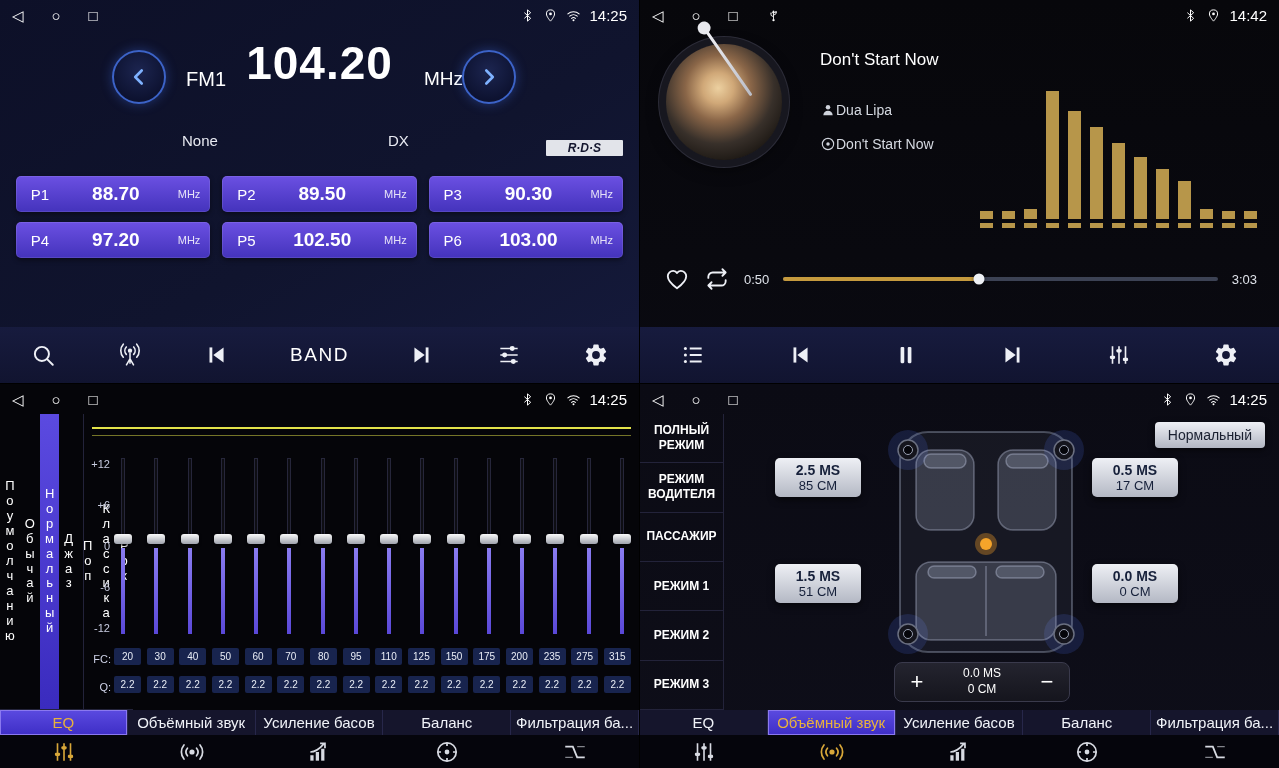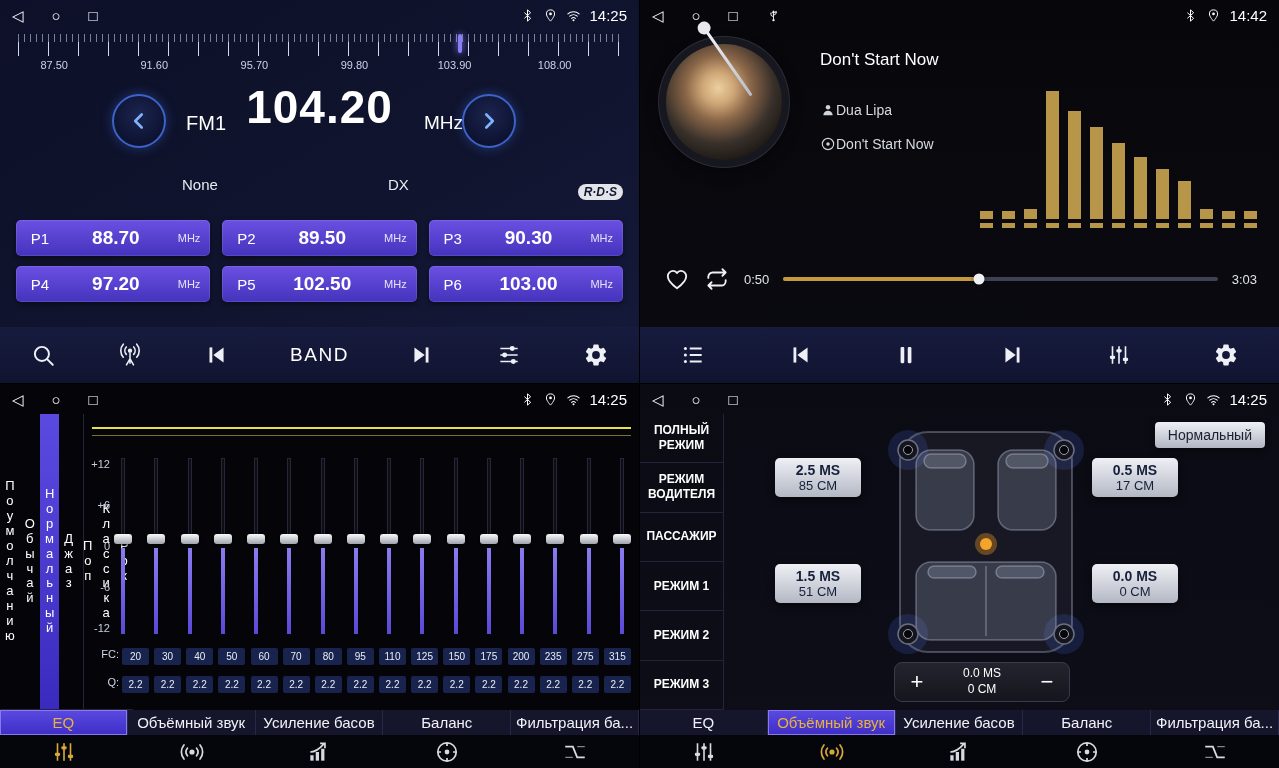--- a/index.html
+++ b/index.html
@@ -36,21 +36,21 @@
   .radio-main{position:relative;height:132px;margin-top:6px;color:#fff}
   .chev-btn{position:absolute;top:14px;width:54px;height:54px;border-radius:50%;border:2px solid #3c63c8;
     background:radial-gradient(circle at 50% 38%,#1c2550,#0d1230 72%);display:flex;align-items:center;justify-content:center;
     box-shadow:0 0 12px rgba(70,120,255,.35);cursor:pointer}
   .lab-fm{position:absolute;left:186px;top:32px;font-size:20px}
   .freq-big{position:absolute;left:50%;top:0;transform:translateX(-50%);font-size:46px;font-weight:bold;letter-spacing:1px}
   .lab-mhz{position:absolute;left:424px;top:32px;font-size:19px}
   .lab-none{position:absolute;left:182px;top:96px;font-size:15px;color:#e8eaf2}
   .lab-dx{position:absolute;left:388px;top:96px;font-size:15px;color:#e8eaf2}
   .rds-badge{position:absolute;right:16px;top:104px;background:#e2e4ea;color:#14162e;font-weight:bold;font-style:italic;
-    font-size:12px;padding:1px 6px;border-radius:8px}
+    font-size:12px;padding:1px 22px;border-radius:1px}
   .presets{margin:8px 16px 0;display:grid;grid-template-columns:repeat(3,1fr);gap:10px 12px}
   .preset{height:36px;border-radius:5px;display:flex;align-items:center;padding:0 10px;color:#fff;border:none;cursor:pointer;
     background:linear-gradient(180deg,#6b50e2,#4433bc);box-shadow:inset 0 0 0 1px rgba(255,255,255,.10),0 2px 5px rgba(0,0,0,.45)}
   .preset .pid{font-size:15px;width:28px;text-align:center}
   .preset .pfreq{flex:1;text-align:center;font-size:19px;font-weight:bold}
   .preset .punit{font-size:11px;opacity:.85}
   .toolbar{position:absolute;left:0;right:0;bottom:0;height:56px;display:flex;align-items:center;justify-content:space-around;
     background:linear-gradient(180deg,#171b3e,#111430);color:#fff}
   .band-btn{font-size:19px;letter-spacing:1.5px;cursor:pointer}
 
@@ -85,21 +85,21 @@
   .yline1{position:absolute;left:8px;right:8px;top:13px;height:2px;background:#e3e34a}
   .yline2{position:absolute;left:8px;right:8px;top:21px;height:1px;background:#8a8a2e;opacity:.85}
   .gain-scale{position:absolute;left:0;top:44px;height:176px;width:26px;display:flex;flex-direction:column;
     justify-content:space-between;align-items:flex-end;font-size:11px;color:#c8cce0}
   .sliders{position:absolute;left:30px;right:8px;top:44px;height:176px;display:flex;justify-content:space-between}
   .slider{width:18px;position:relative;display:flex;justify-content:center;cursor:pointer}
   .track-top{position:absolute;top:0;width:4px;height:46%;background:#0d0d12;box-shadow:inset 0 0 0 1px #26263a}
   .track-bot{position:absolute;bottom:0;width:4px;height:49%;background:linear-gradient(180deg,#8a7cf0,#5a48d8)}
   .knob{position:absolute;top:calc(46% - 5px);width:18px;height:10px;border-radius:3px;
     background:linear-gradient(180deg,#fafafa,#9fa3ad);box-shadow:0 1px 3px rgba(0,0,0,.8)}
-  .fcq{position:absolute;left:8px;right:8px;display:flex;align-items:flex-start}
+  .fcq{position:absolute;left:0;right:8px;display:flex;align-items:flex-end}
   .fcq.fc{top:234px}
   .fcq.q{top:262px}
   .fcq .lab{width:30px;font-size:11px;color:#cfd3e8;text-align:right;padding-right:3px}
   .chips{flex:1;display:flex;justify-content:space-between}
   .chip{width:27px;height:17px;background:#18244e;border-radius:2px;color:#e8ecf5;font-size:10px;
     display:flex;align-items:center;justify-content:center}
 
   
   .tabbar{position:absolute;left:0;right:0;bottom:0;height:58px;display:flex;flex-direction:column}
   .tablabels{height:25px;display:flex;background:#15152c}
@@ -255,32 +255,20 @@
         <svg class="sic">
             <use href="#i-pin"></use>
           </svg>
         <svg class="sic">
             <use href="#i-wifi"></use>
           </svg>
       </div>
       <span class="time">14:25</span>
     </div>
 
-    <div class="ruler-wrap">
-      <div class="ticks"></div>
-      <div class="freq-pointer" style="left: 73%;"></div>
-      <div class="scale-labels">
-        <span style="left:6%">87.50</span>
-        <span style="left:22.6%">91.60</span>
-        <span style="left:39.2%">95.70</span>
-        <span style="left:55.8%">99.80</span>
-        <span style="left:72.4%">103.90</span>
-        <span style="left:89%">108.00</span>
-      </div>
-    </div>
 
     <div class="radio-main">
       <button class="chev-btn" style="left:112px">
         <svg class="ic blue">
             <use href="#i-chev-l"></use>
           </svg>
       </button>
       <div class="lab-fm">FM1</div>
       <div class="freq-big">104.20</div>
       <div class="lab-mhz">MHz</div>

